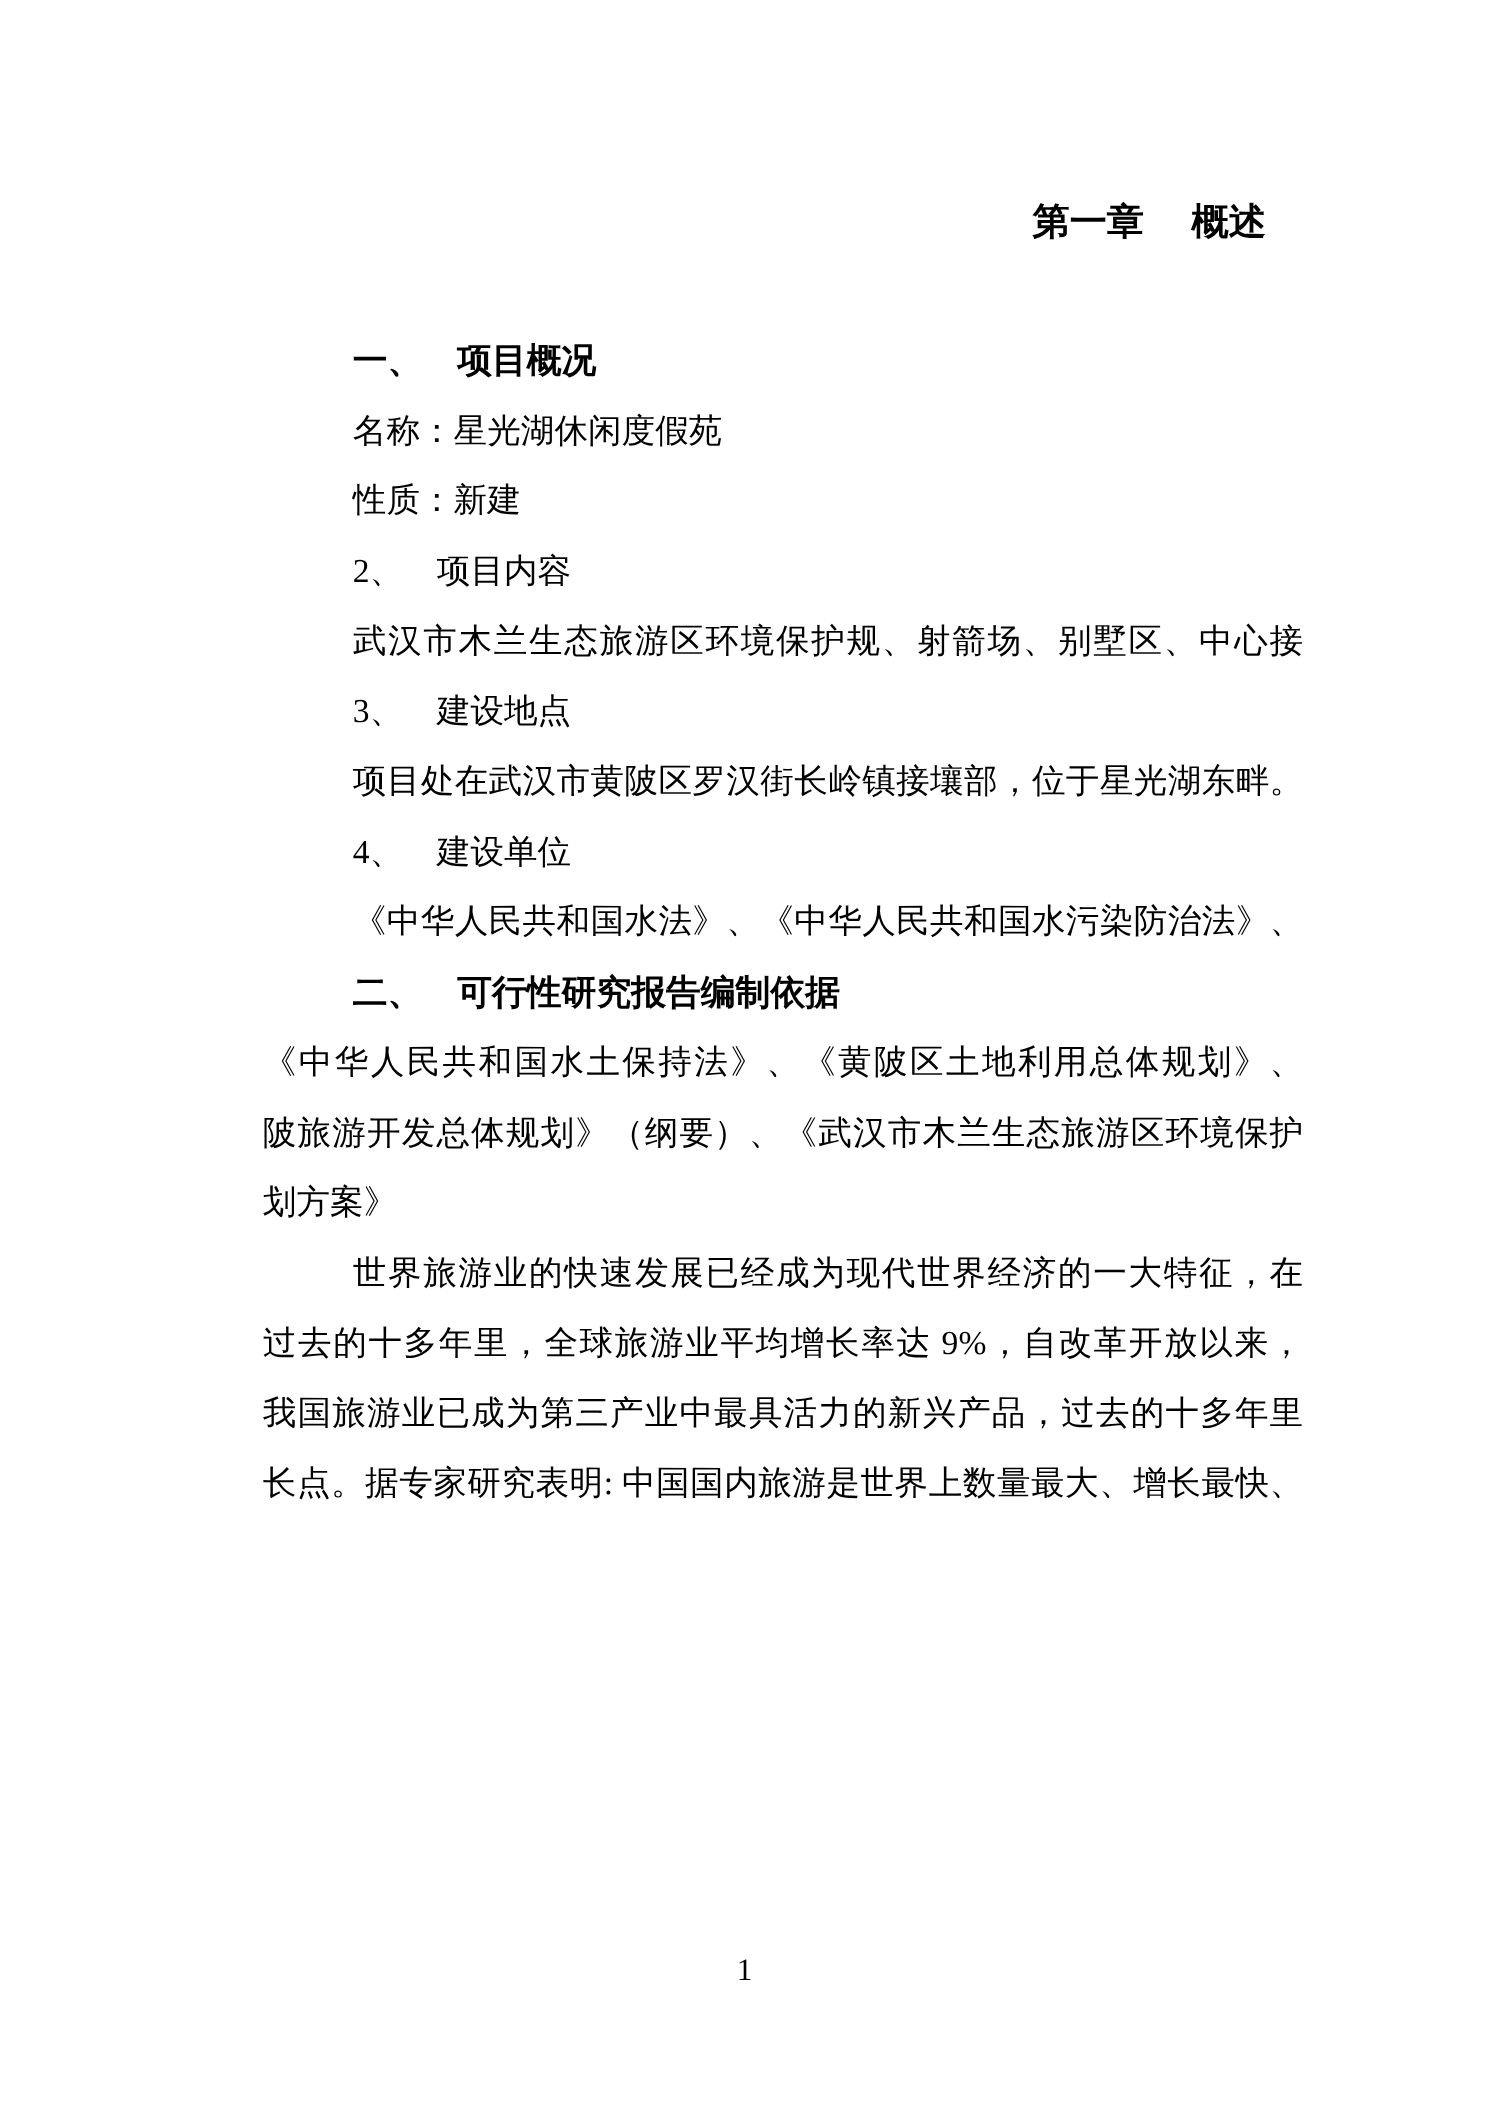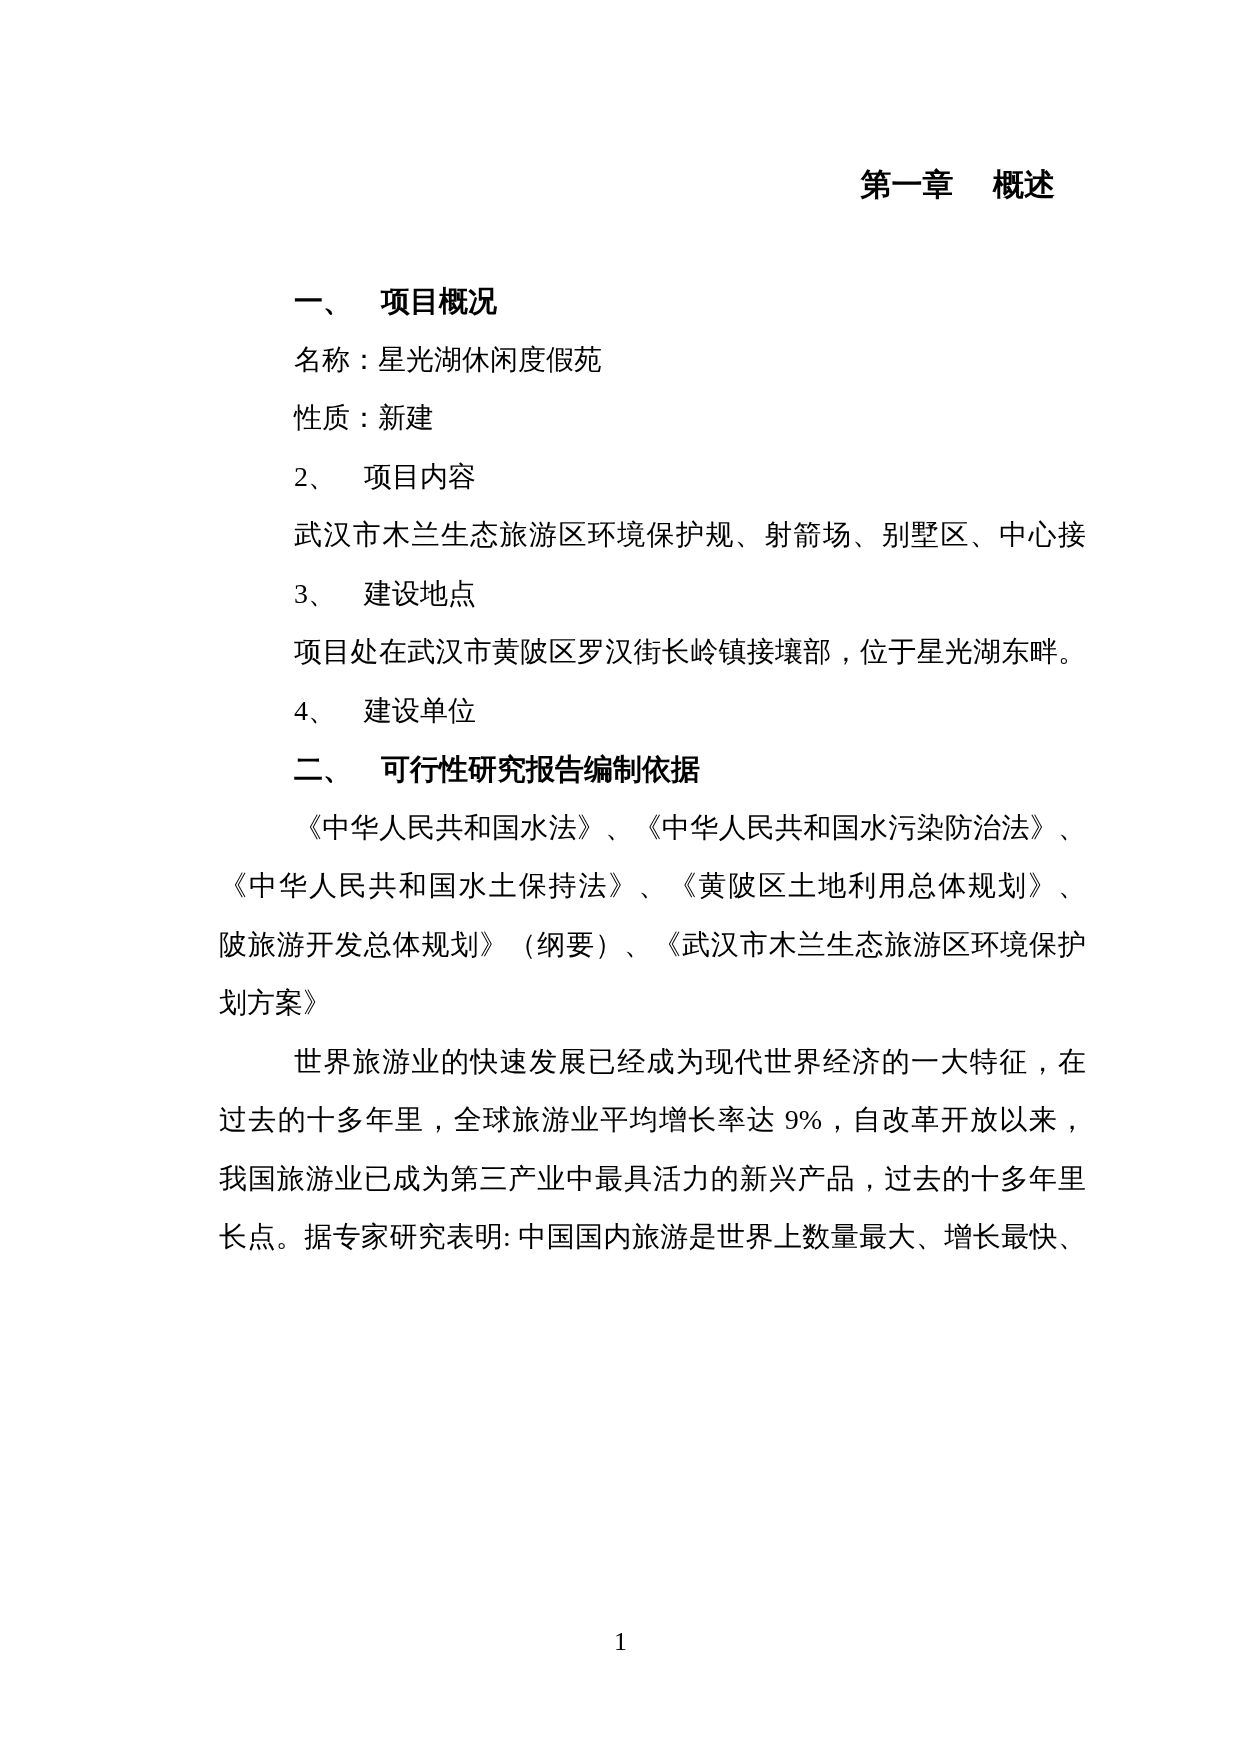--- a/index.html
+++ b/index.html
@@ -76,22 +76,22 @@
 
   <div class="document-body">
       <div class="line heading indent">一、　项目概况</div>
       <div class="line body indent">名称：星光湖休闲度假苑</div>
       <div class="line body indent">性质：新建</div>
       <div class="line body indent">2、　项目内容</div>
       <div class="line body indent fill">武汉市木兰生态旅游区环境保护规、射箭场、别墅区、中心接</div>
       <div class="line body indent">3、　建设地点</div>
       <div class="line body indent fill">项目处在武汉市黄陂区罗汉街长岭镇接壤部，位于星光湖东畔。</div>
       <div class="line body indent">4、　建设单位</div>
+      <div class="line body indent fill">《中华人民共和国水法》、《中华人民共和国水污染防治法》、</div>
       <div class="line heading indent">二、　可行性研究报告编制依据</div>
-      <div class="line body indent fill">《中华人民共和国水法》、《中华人民共和国水污染防治法》、</div>
       <div class="line body fill">《中华人民共和国水土保持法》、《黄陂区土地利用总体规划》、《黄</div>
       <div class="line body fill">陂旅游开发总体规划》（纲要）、《武汉市木兰生态旅游区环境保护规</div>
       <div class="line body">划方案》</div>
       <div class="line body indent fill">世界旅游业的快速发展已经成为现代世界经济的一大特征，在</div>
       <div class="line body fill">过去的十多年里，全球旅游业平均增长率达 9%，自改革开放以来，</div>
       <div class="line body fill">我国旅游业已成为第三产业中最具活力的新兴产品，过去的十多年里</div>
       <div class="line body fill">长点。据专家研究表明: 中国国内旅游是世界上数量最大、增长最快、</div>
     </div>
 
   <div class="page-number">1</div>

